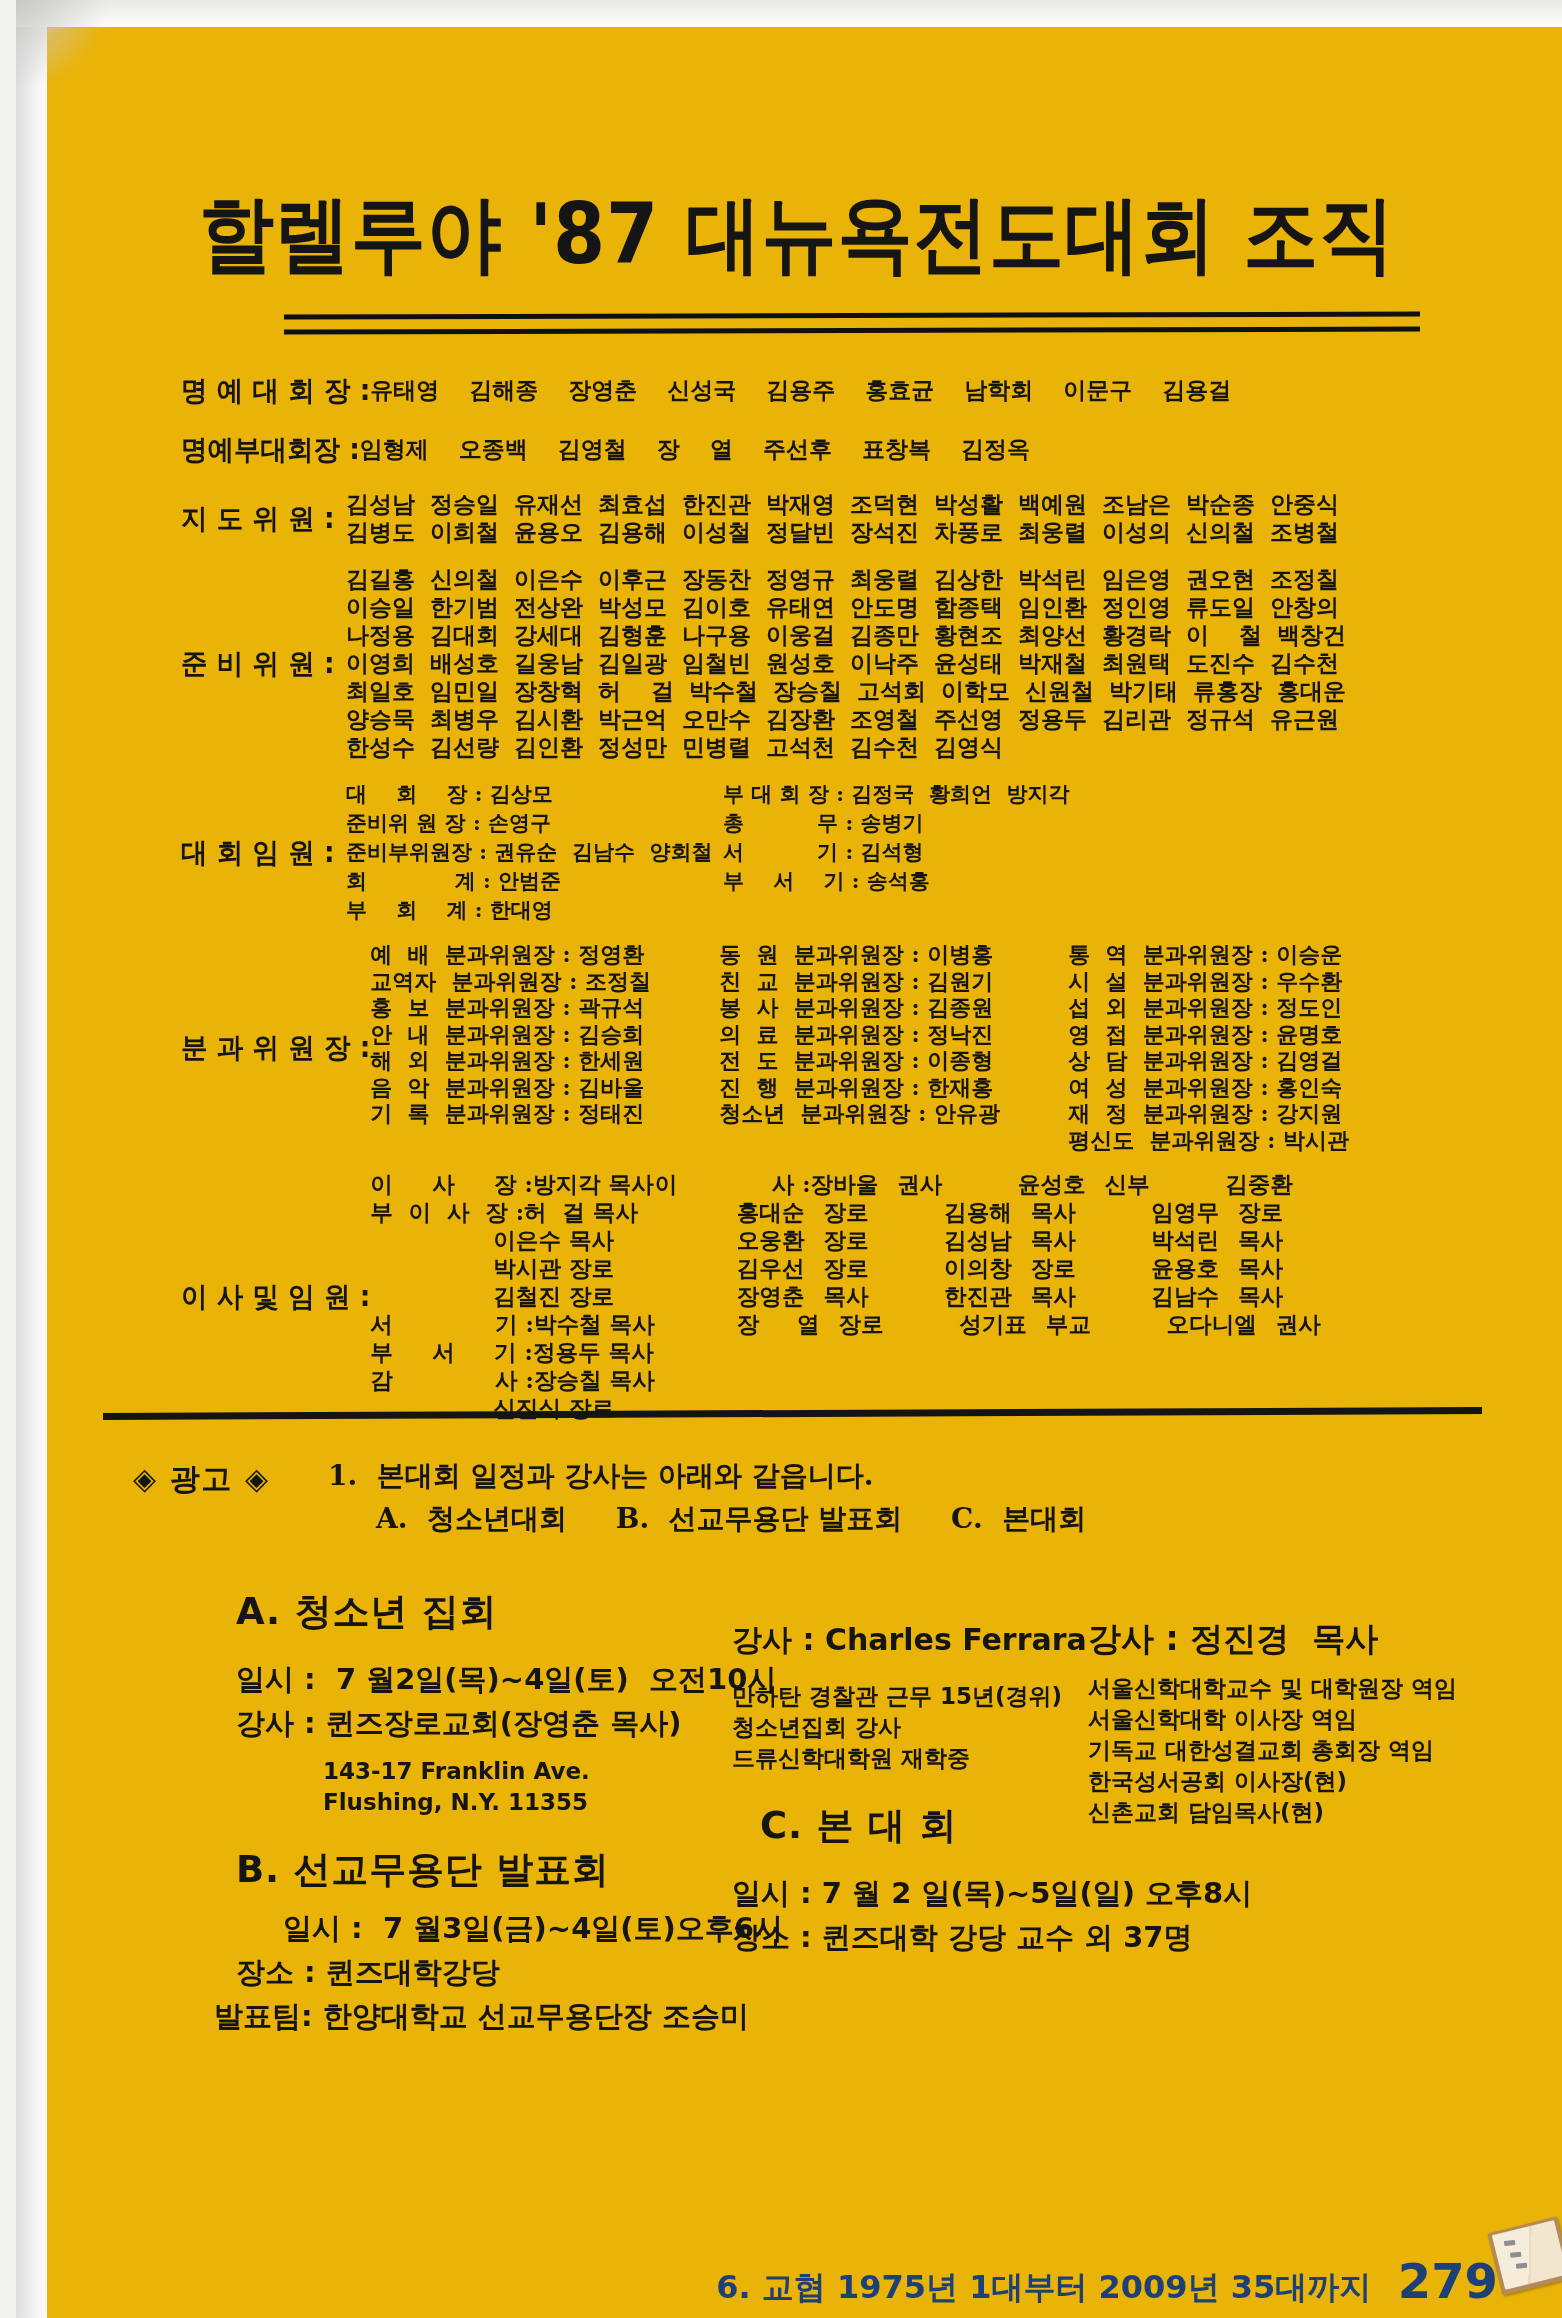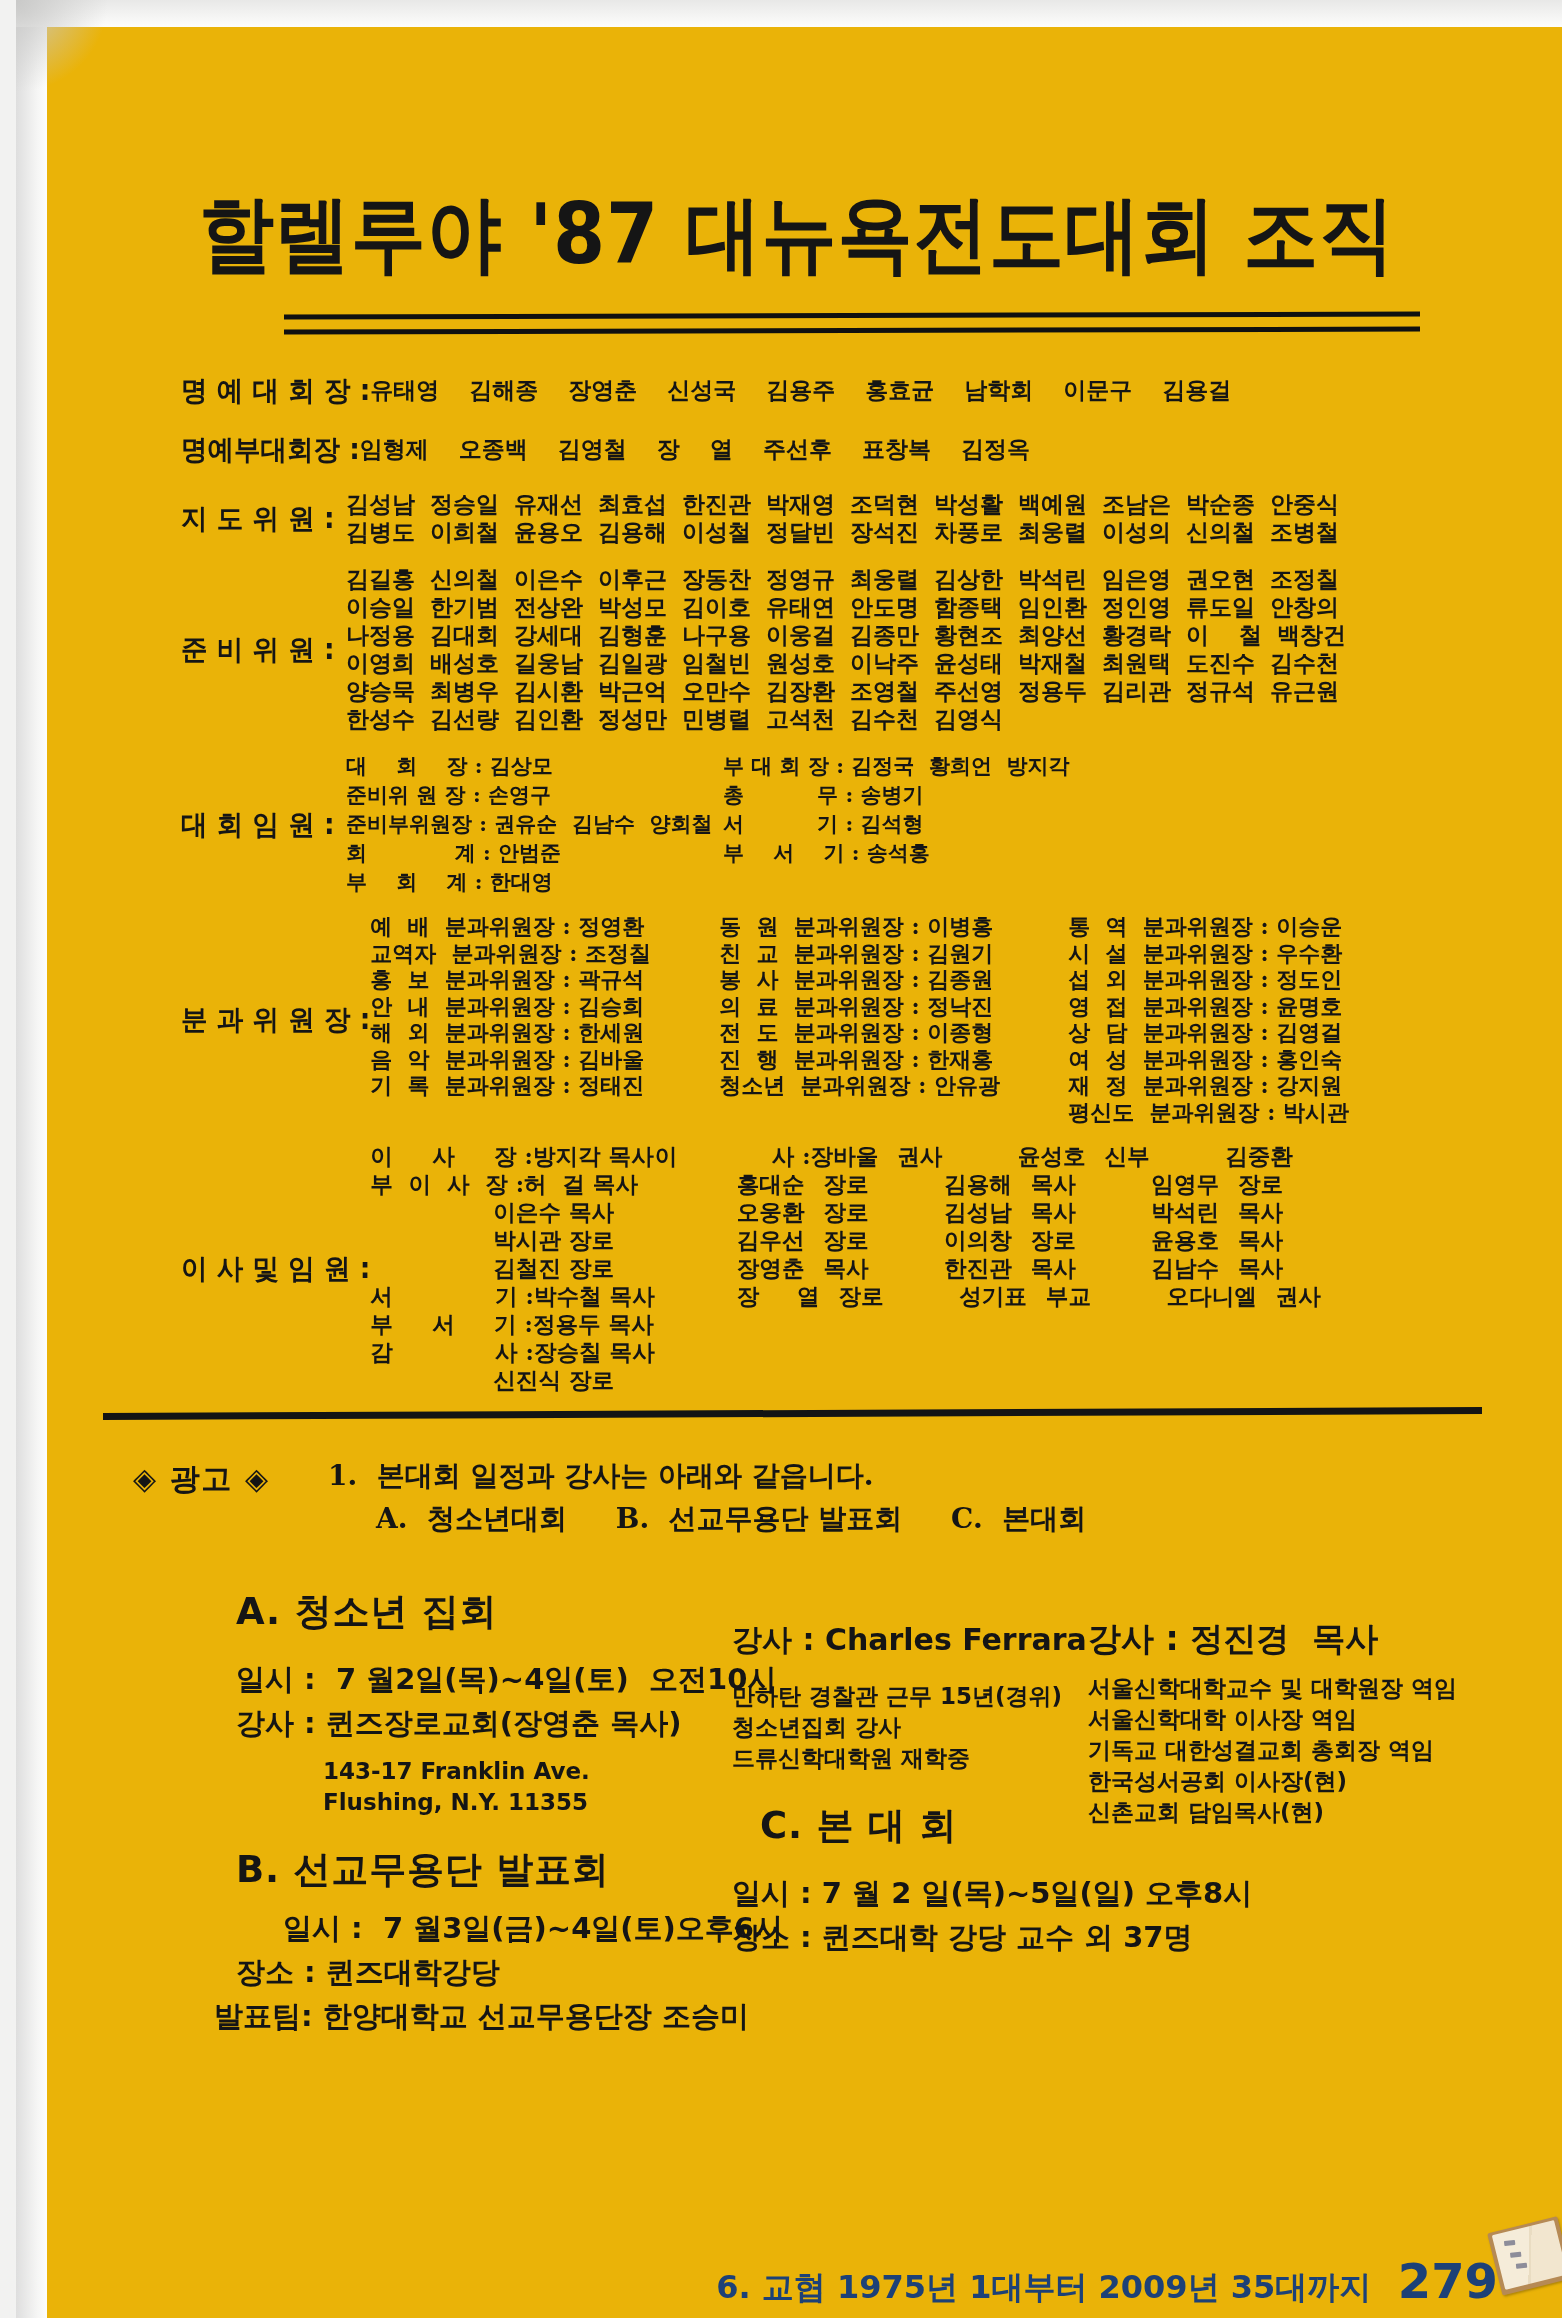--- a/index.html
+++ b/index.html
@@ -168,20 +168,21 @@
       </div>
     </div>
 
     <div class="org-row mb3">
       <div class="org-label">준 비 위 원 :</div>
       <div class="org-values">
         <div class="names-line">김길홍 신의철 이은수 이후근 장동찬 정영규 최웅렬 김상한 박석린 임은영 권오현 조정칠</div>
         <div class="names-line">이승일 한기범 전상완 박성모 김이호 유태연 안도명 함종택 임인환 정인영 류도일 안창의</div>
         <div class="names-line">나정용 김대회 강세대 김형훈 나구용 이웅걸 김종만 황현조 최양선 황경락 이  철 백창건</div>
         <div class="names-line">이영희 배성호 길웅남 김일광 임철빈 원성호 이낙주 윤성태 박재철 최원택 도진수 김수천</div>
+        <div class="names-line">최일호 임민일 장창혁 허  걸 박수철 장승칠 고석회 이학모 신원철 박기태 류홍장 홍대운</div>
         <div class="names-line">양승묵 최병우 김시환 박근억 오만수 김장환 조영철 주선영 정용두 김리관 정규석 유근원</div>
         <div class="names-line">한성수 김선량 김인환 정성만 민병렬 고석천 김수천 김영식</div>
       </div>
     </div>
 
     <div class="org-row mb4">
       <div class="org-label">대 회 임 원 :</div>
       <div class="org-values">
         <div class="cols">
           <div class="o-left">

